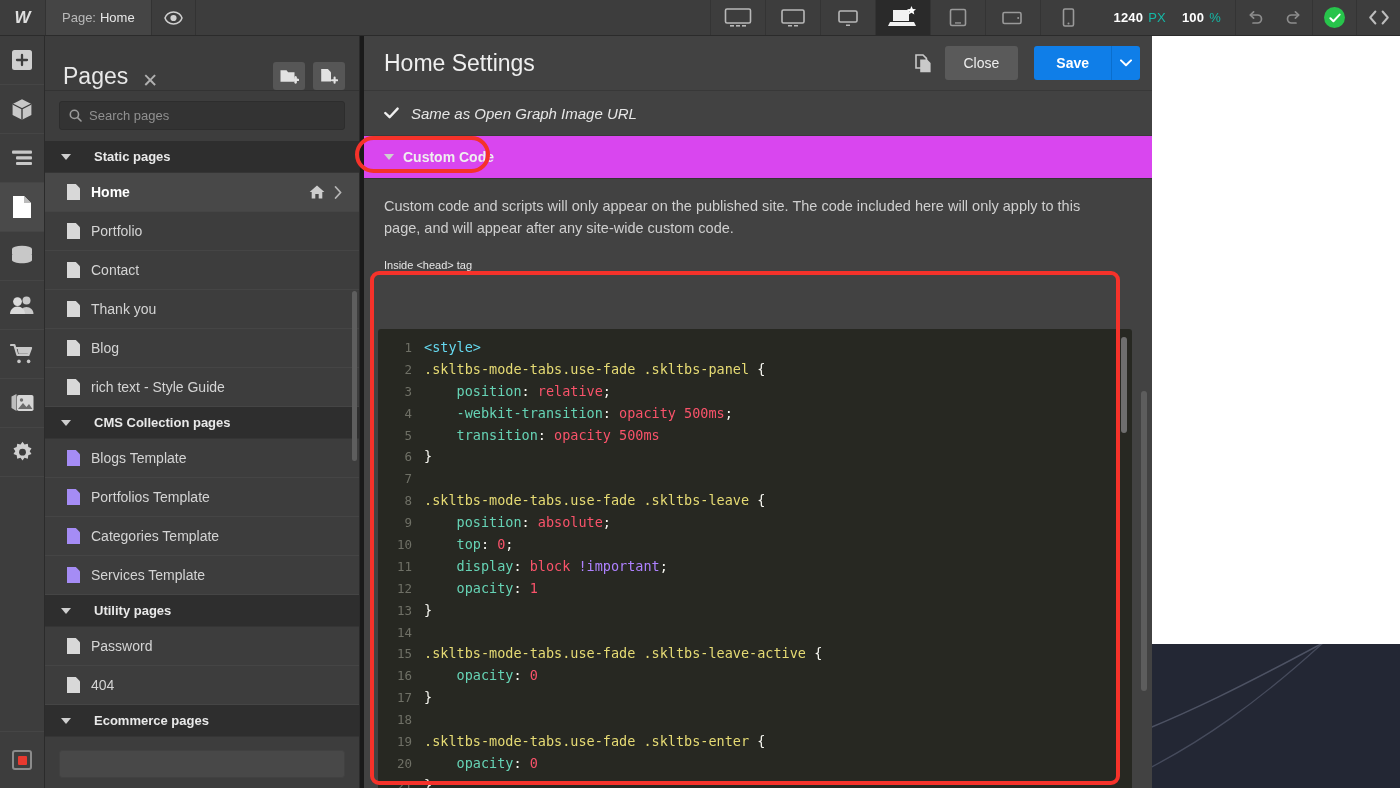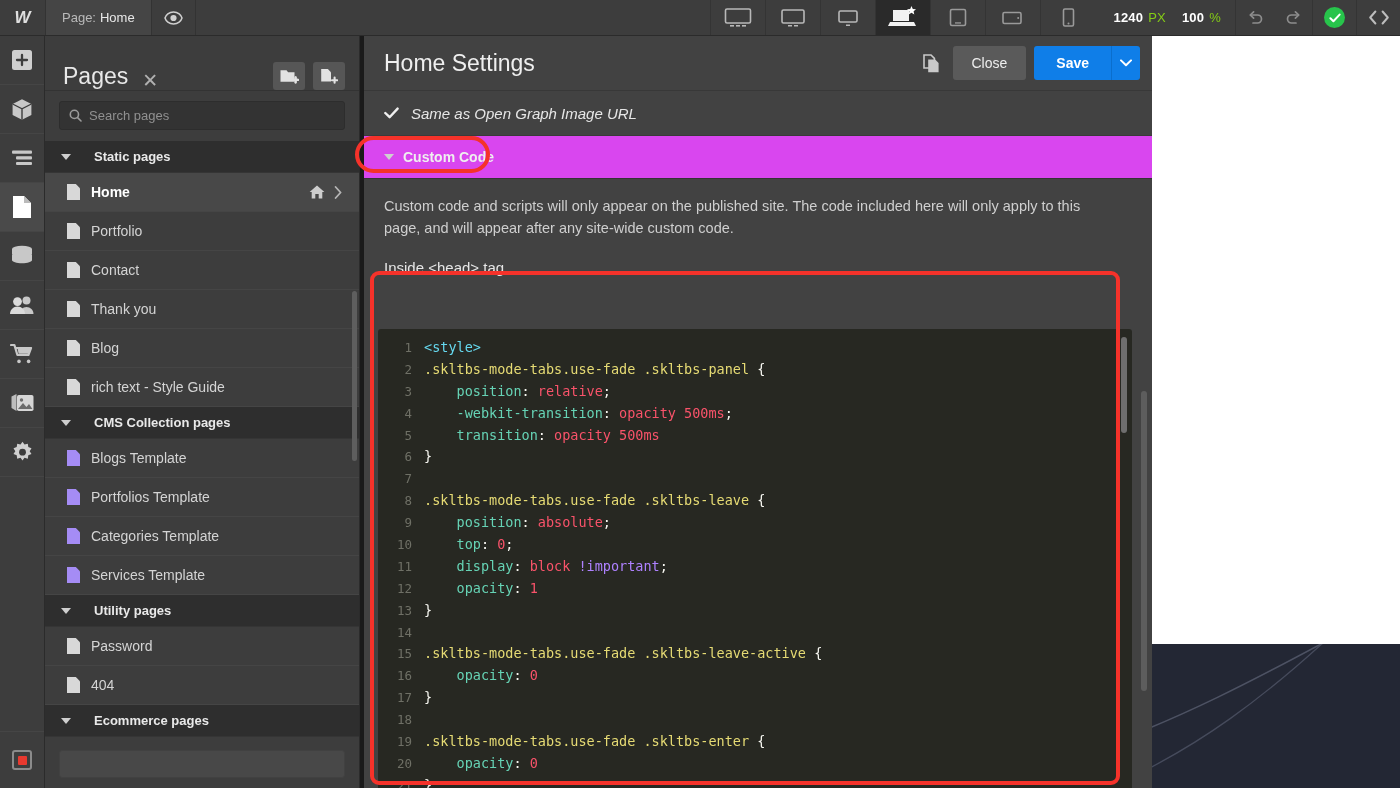--- a/index.html
+++ b/index.html
@@ -38,21 +38,21 @@
   .tb-devices { display:flex; align-items:stretch; }
   .tb-dev {
     width: 55px; display:flex; align-items:center; justify-content:center;
     border-left: 1px solid #343434; background: #3d3d3d;
   }
   .tb-dev.active { background:#2a2a2a; }
   .tb-size {
     display:flex; align-items:center; gap:5px; padding: 0 14px 0 18px;
     font-size: 13px; font-weight: 700; color:#fff; letter-spacing:0.2px;
   }
-  .tb-size .u { color:#84cc16; font-weight:400; }
+  .tb-size .u { color:#14b8a6; font-weight:400; }
   .tb-right { display:flex; align-items:stretch; border-left:1px solid #343434; }
   .tb-btn { width:38px; display:flex; align-items:center; justify-content:center; }
   .tb-btn.pubwrap { width:44px; background:#3d3d3d; border-left:1px solid #343434; }
   .tb-btn.codebtn { width:44px; border-left:1px solid #343434; }
   .check-circle { width:21px; height:21px; border-radius:50%; background:#27c44b; display:flex; align-items:center; justify-content:center; }
 
   
   .rail {
     position:absolute; left:0; top:36px; width:45px; bottom:0;
     background:#3d3d3d; border-right:1px solid #2b2b2b; z-index:15;
@@ -131,21 +131,21 @@
   .set-head {
     height: 55px; display:flex; align-items:center; padding: 0 12px 0 20px;
     background:#424242; border-bottom:1px solid #383838;
   }
   .set-title { font-size: 23px; color:#efefef; font-weight: 400; flex:1; }
   .copy-btn { width: 34px; height:30px; display:flex; align-items:center; justify-content:center; color:#c9c9c9; }
   .btn-close {
     height: 34px; padding: 0 19px; background:#5a5a5a; border-radius:3px;
     display:flex; align-items:center; color:#eee; font-size:14px; margin-left: 4px;
   }
-  .btn-save-group { display:flex; margin-left: 8px; }
+  .btn-save-group { display:flex; margin-left: 16px; }
   .btn-save {
     height: 34px; padding: 0 22px; background:#0f7ee8; border-radius:3px 0 0 3px;
     display:flex; align-items:center; color:#fff; font-size:14px; font-weight:700;
   }
   .btn-save-caret {
     width: 29px; height:34px; background:#0f7ee8; border-radius:0 3px 3px 0;
     border-left:1px solid #0a6ecd; display:flex; align-items:center; justify-content:center; color:#fff;
   }
   .set-body { flex:1; position:relative; overflow:hidden; }
   .row-ogsame {
@@ -159,21 +159,21 @@
     padding-left: 20px; gap:9px; border-bottom:1px solid #343434;
   }
   .sec-custom .lbl { font-size:14px; color:#efefef; font-weight:700; }
   .ann-custom {
     position:absolute; left:355px; top:136px; width:135px; height:37px;
     border: 4px solid #f5322a; border-radius: 19px; z-index: 30; pointer-events:none;
   }
   .desc {
     padding: 16px 42px 0 20px; font-size: 14.5px; color:#cfcfcf; line-height: 1.55;
   }
-  .inside-label { padding: 19px 4px 9px 20px; font-size: 15px; color:#e6e6e6; }
+  .inside-label { padding: 19px 4px 9px 20px; font-size: 11px; color:#e6e6e6; }
 
   
   .editor {
     position:absolute; left: 14px; right: 20px; top: 238px; bottom: -2px;
     background:#272822; border-radius: 3px; overflow:hidden;
   }
   .ed-inner { position:relative; height:100%; padding-top: 8px; }
   .code-line { display:flex; height: 21.9px; align-items:flex-start; font-size: 13.5px;
     font-family: "DejaVu Sans Mono", monospace; }
   .ln {

